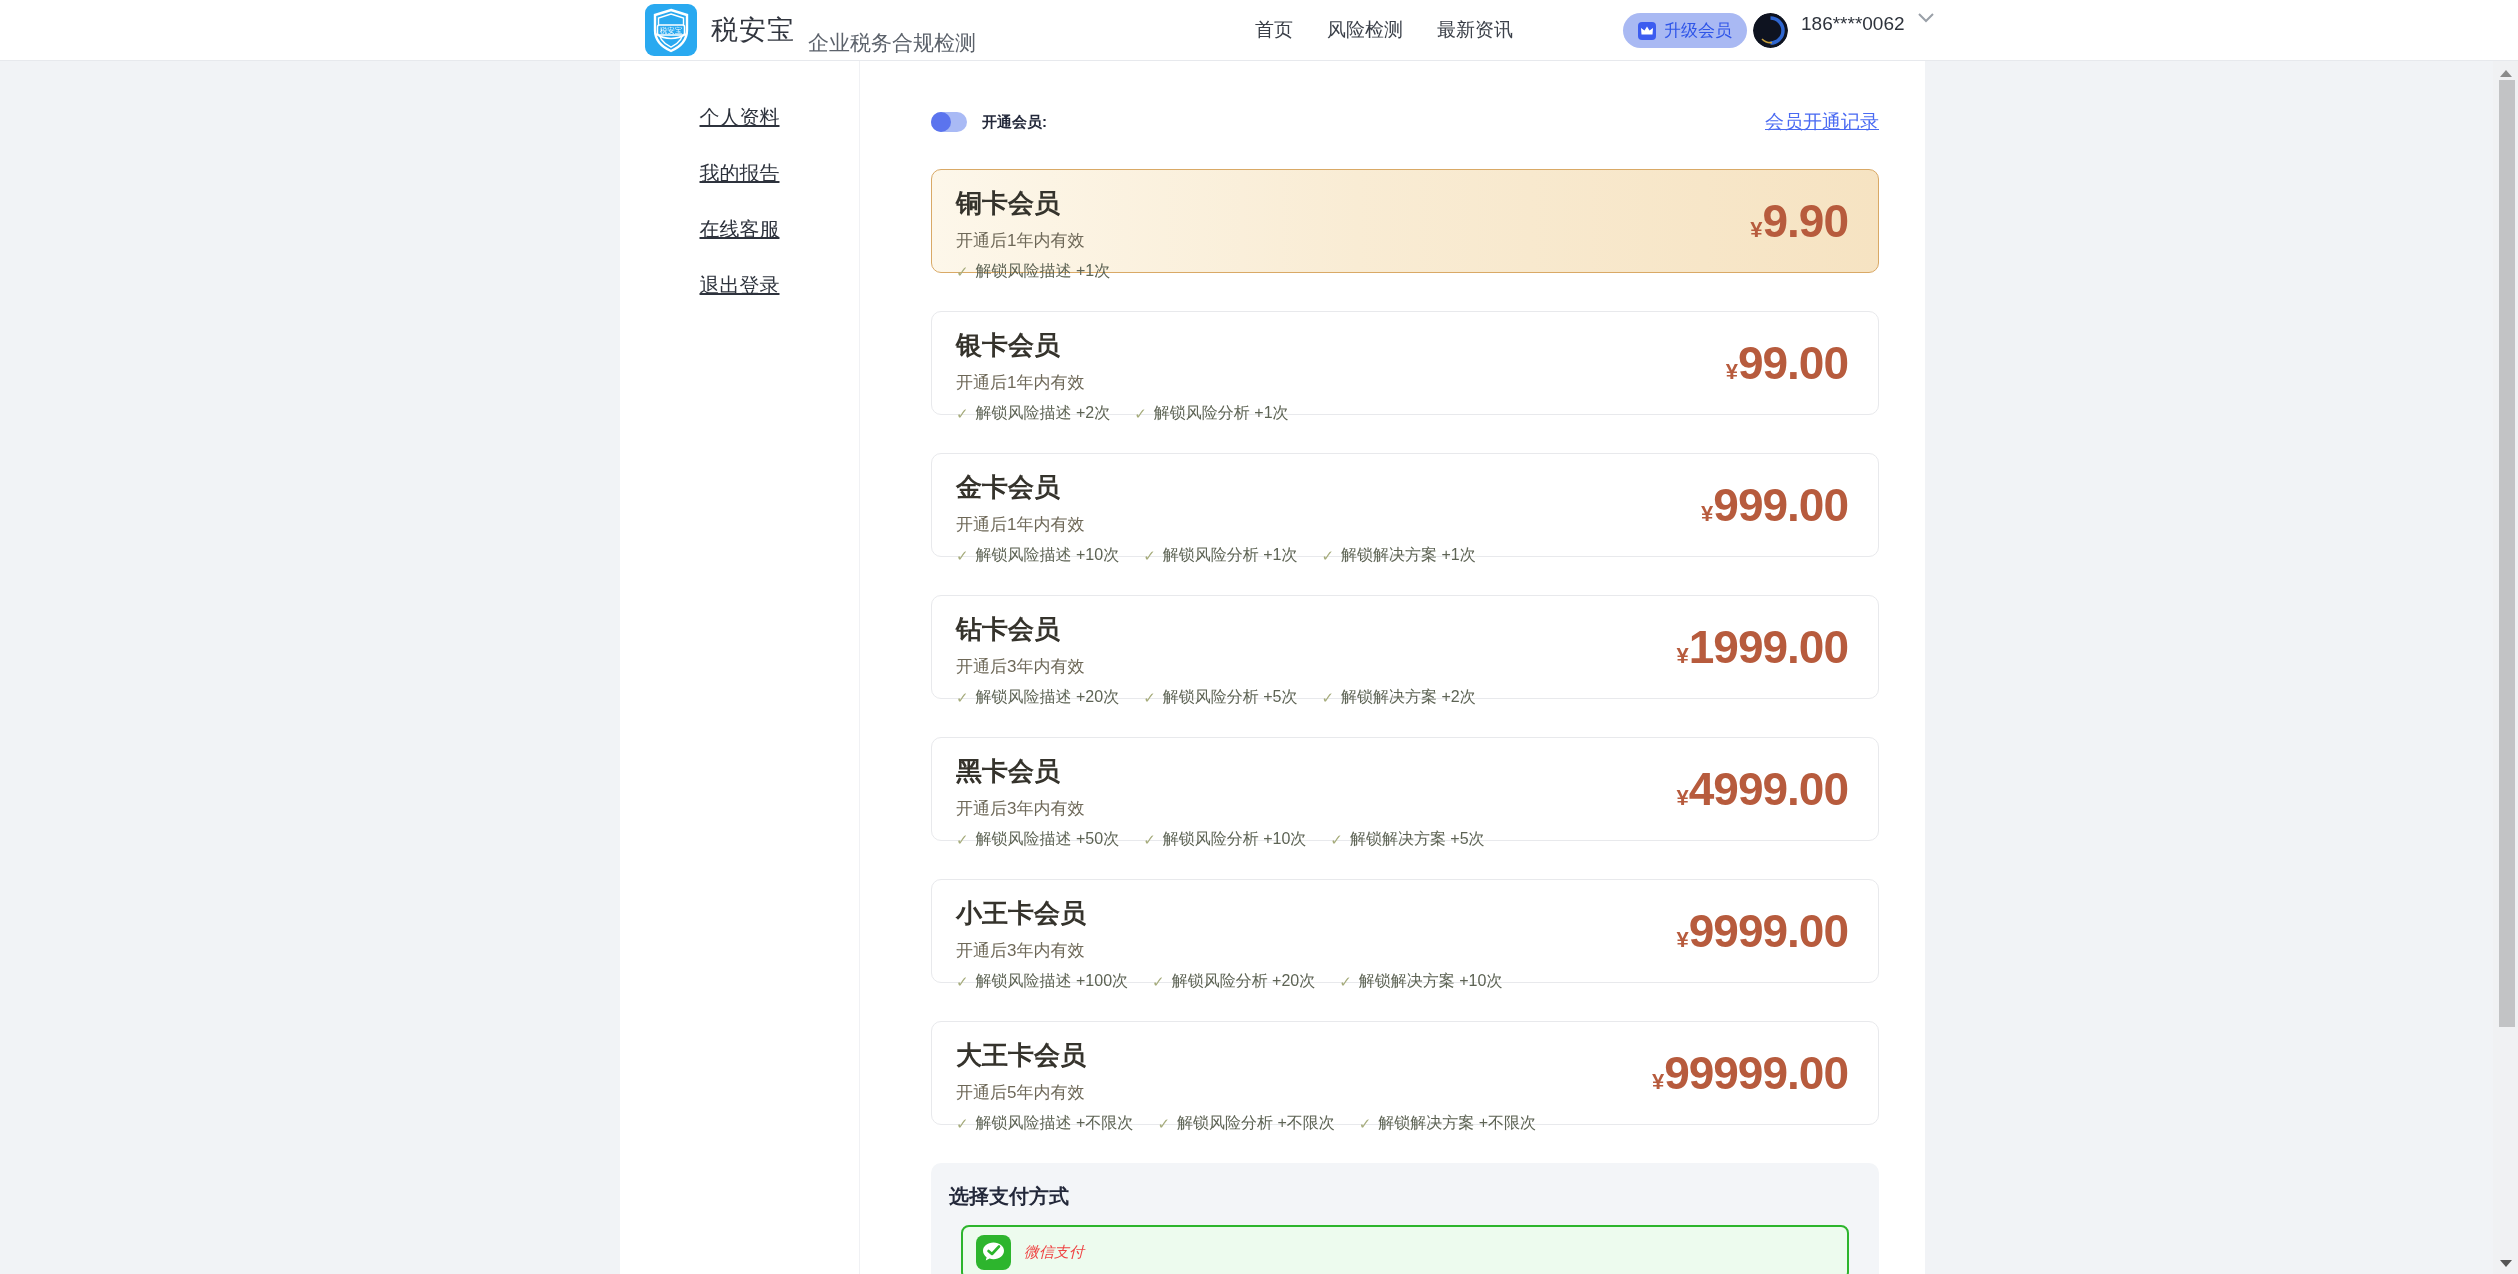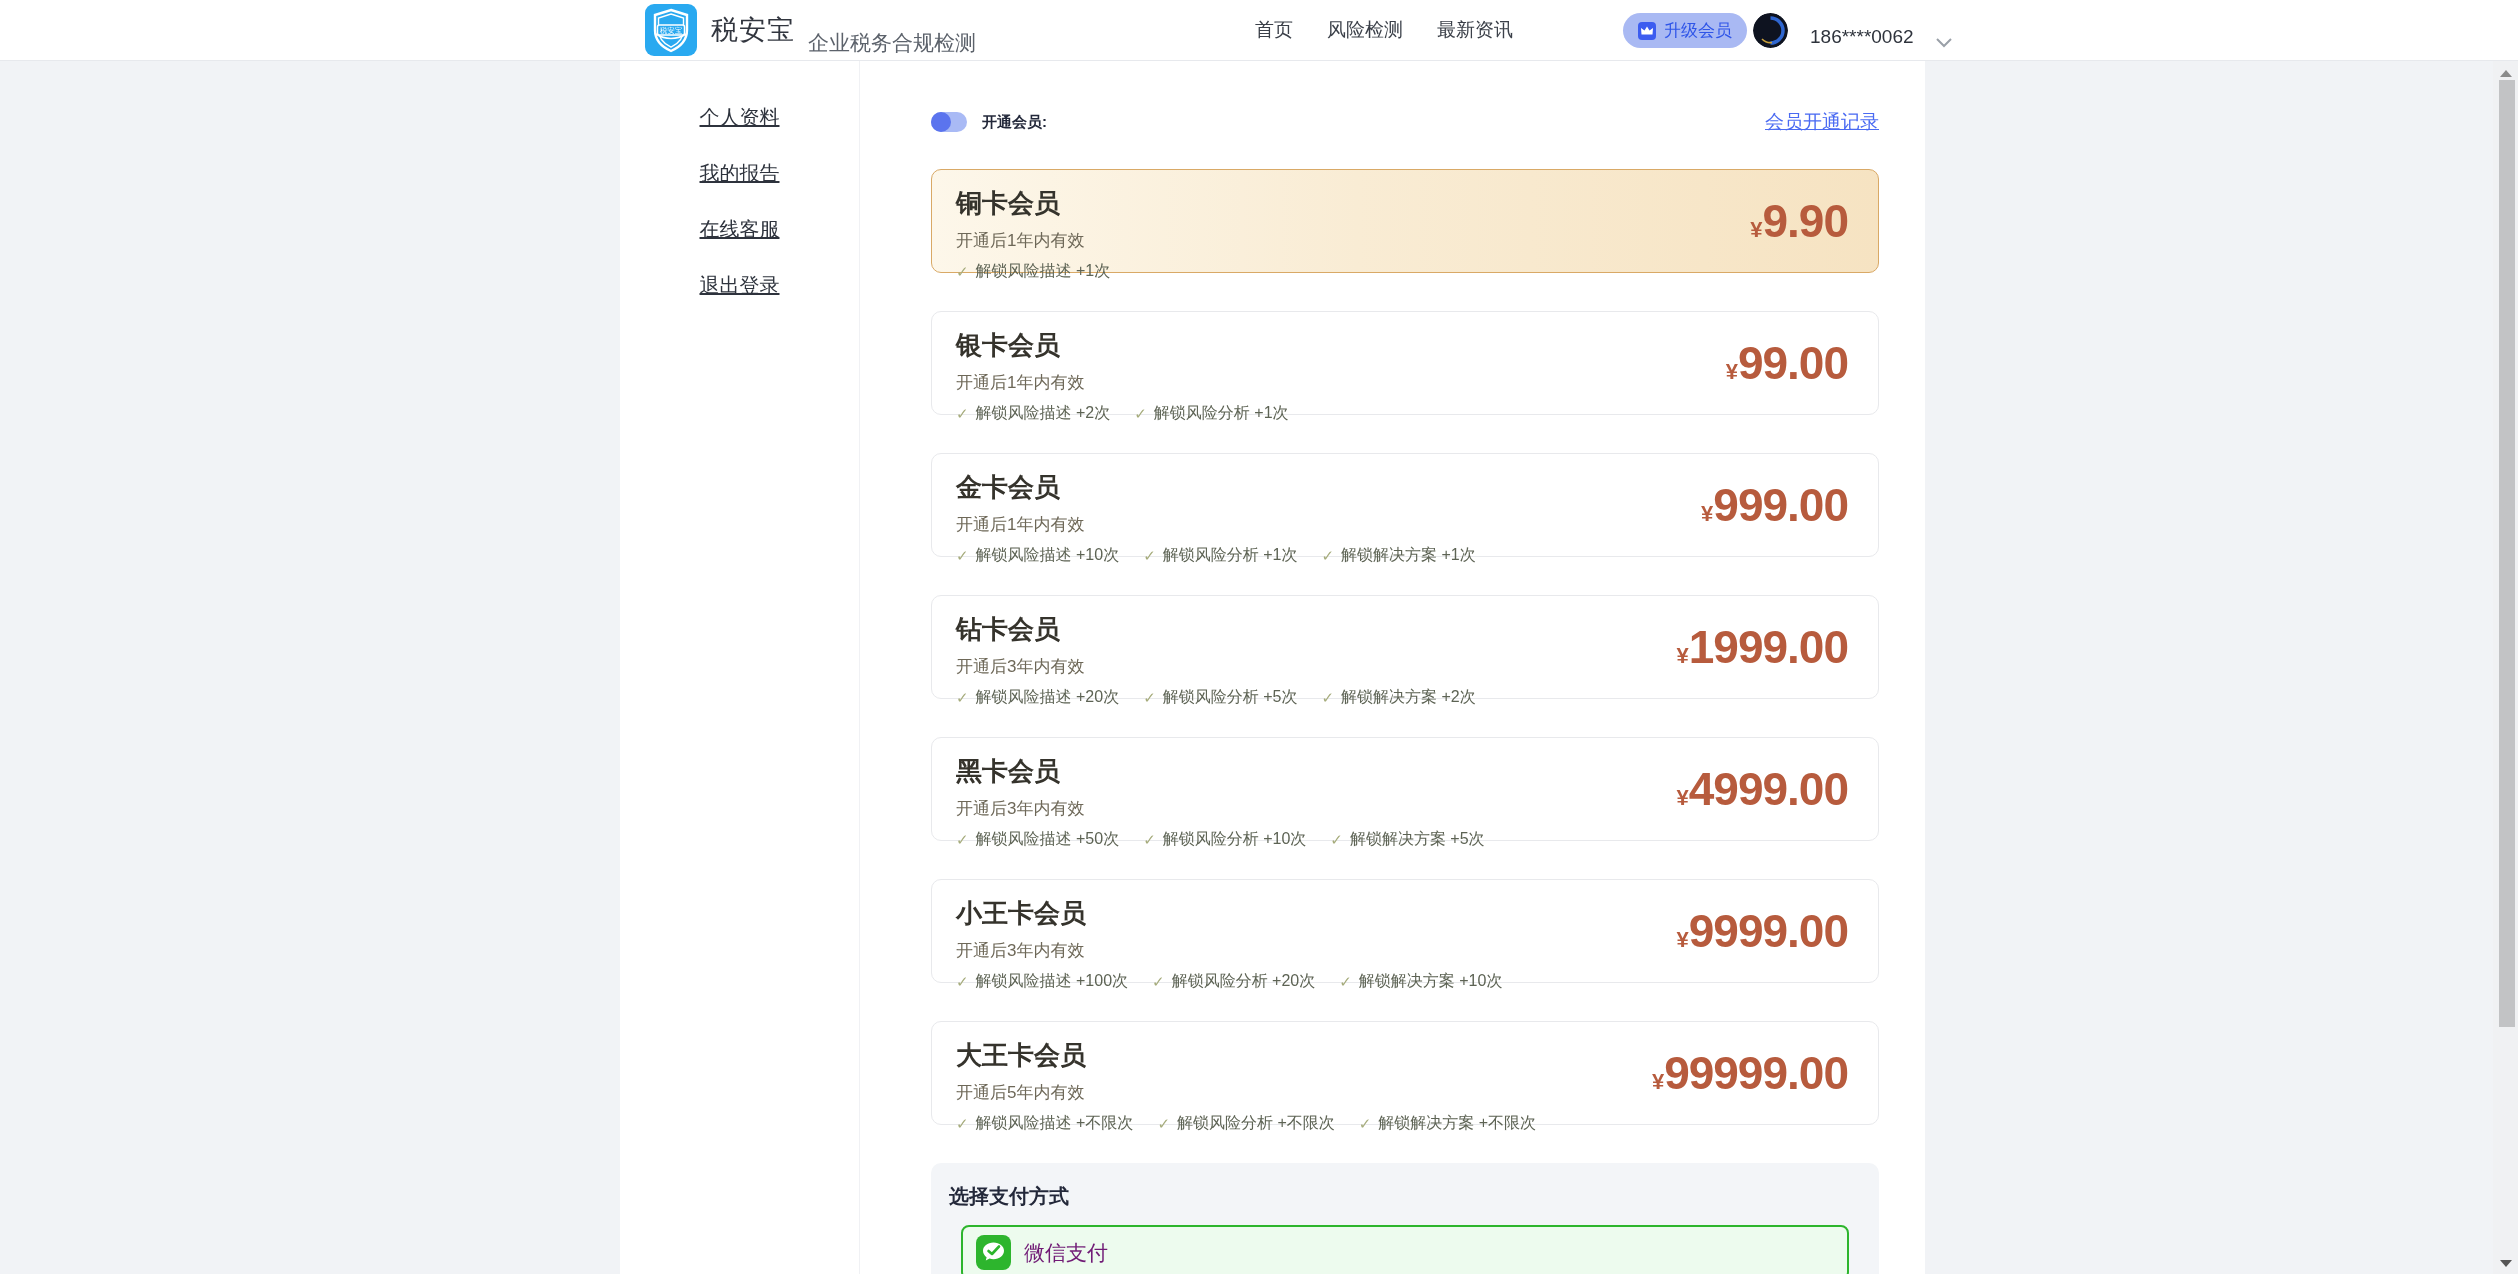--- a/index.html
+++ b/index.html
@@ -14,21 +14,21 @@
     background:#ffffff; border-bottom:1px solid #e7e9ed; z-index:10; }
   .brand { position:absolute; left:645px; top:0; height:60px; display:flex; align-items:center; }
   .logo { width:52px; height:52px; display:block; }
   .brand-title { font-size:27px; color:#32363f; margin-left:14px; letter-spacing:1px; }
   .brand-sub { font-size:21px; color:#5c626b; margin-left:13px;margin-top:26px; }
   .nav { position:absolute; left:1255px; top:0; height:60px; display:flex; align-items:center; gap:34px; }
   .nav-item { font-size:19px; color:#3b4049; cursor:pointer; white-space:nowrap; }
   .upgrade-btn { position:absolute; left:1623px; top:13px; height:35px; padding:0 15px;
     border-radius:18px; background:#a9b9f3; display:flex; align-items:center; gap:8px; cursor:pointer; border:none; }
   .upgrade-label { color:#2f55e8; font-size:17px; }
-  .user { position:absolute; left:1753px; top:13px; height:35px; display:flex; align-items:flex-end; gap:22px; cursor:pointer; }
+  .user { position:absolute; left:1753px; top:13px; height:35px; display:flex; align-items:flex-start; gap:13px; cursor:pointer; }
   .avatar { width:35px; height:35px; border-radius:50%; display:block; }
   .phone { font-size:19px; color:#2e333c; }
   
   .container { position:absolute; left:620px; top:61px; width:1305px; height:1213px;
     background:#ffffff; display:flex; }
   .sidebar { width:240px; border-right:1px solid #f0f1f4; padding-top:28px; flex:0 0 240px; }
   .side-item { height:56px; display:flex; align-items:center; justify-content:center;
     font-size:20px; color:#2e333d; cursor:pointer; gap:9px; position:relative;text-decoration:underline; }
   .side-item.active { background:#e8ebfb; color:#4a67f0; }
   .side-item.active::before { content:''; position:absolute; left:0; top:0; bottom:0; width:4px; background:#4a67f0; }
@@ -54,21 +54,21 @@
   .benefit .check { color:#a6ac7c; font-size:15px; }
   .plan-price { position:absolute; right:30px; top:50%; transform:translateY(-50%);
     color:#b75b3d; font-weight:bold; display:flex; align-items:baseline; }
   .plan-price .currency { font-size:22px; }
   .plan-price .amount { font-size:46px; letter-spacing:-1px; }
   
   .payment-panel { background:#f3f5f8; border-radius:10px 10px 0 0; padding:18px 16px; height:160px; }
   .pay-title { font-size:20px; font-weight:bold; color:#23283a; margin:2px 0 0 2px; }
   .pay-option { margin:15px 14px 0; height:55px; border:2px solid #2db52d; background:#edfbee;
     border-radius:8px; display:flex; align-items:center; padding-left:13px; gap:13px; cursor:pointer; }
-  .pay-label { font-size:21px; color:#701a75; }
+  .pay-label { font-size:15px; color:#ef4444;font-style:italic; }
   .wechat-icon { width:35px; height:35px; display:block; }
   
   .scrollbar { position:absolute; right:0; top:61px; width:25px; height:1213px; background:#f0f1f3; }
   .sb-arrow { position:absolute; left:50%; transform:translateX(-50%); width:0; height:0;
     border-left:6px solid transparent; border-right:6px solid transparent; }
   .sb-arrow.up { top:9px; border-bottom:7px solid #8b8b8b; }
   .sb-arrow.down { bottom:7px; border-top:7px solid #555555; }
   .sb-thumb { position:absolute; left:6px; top:19px; width:16px; height:947px; background:#c2c3c5; }
 </style>
 </head>

